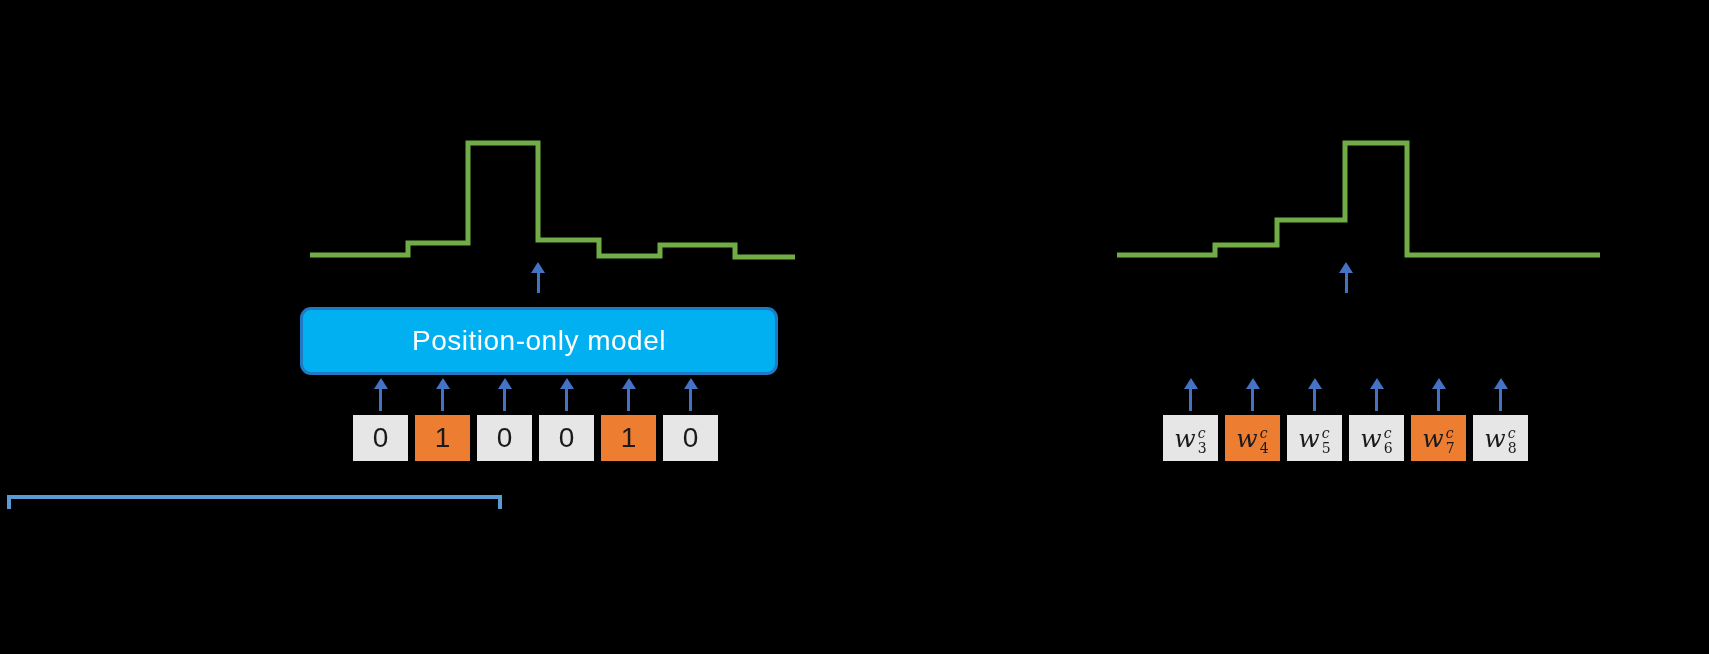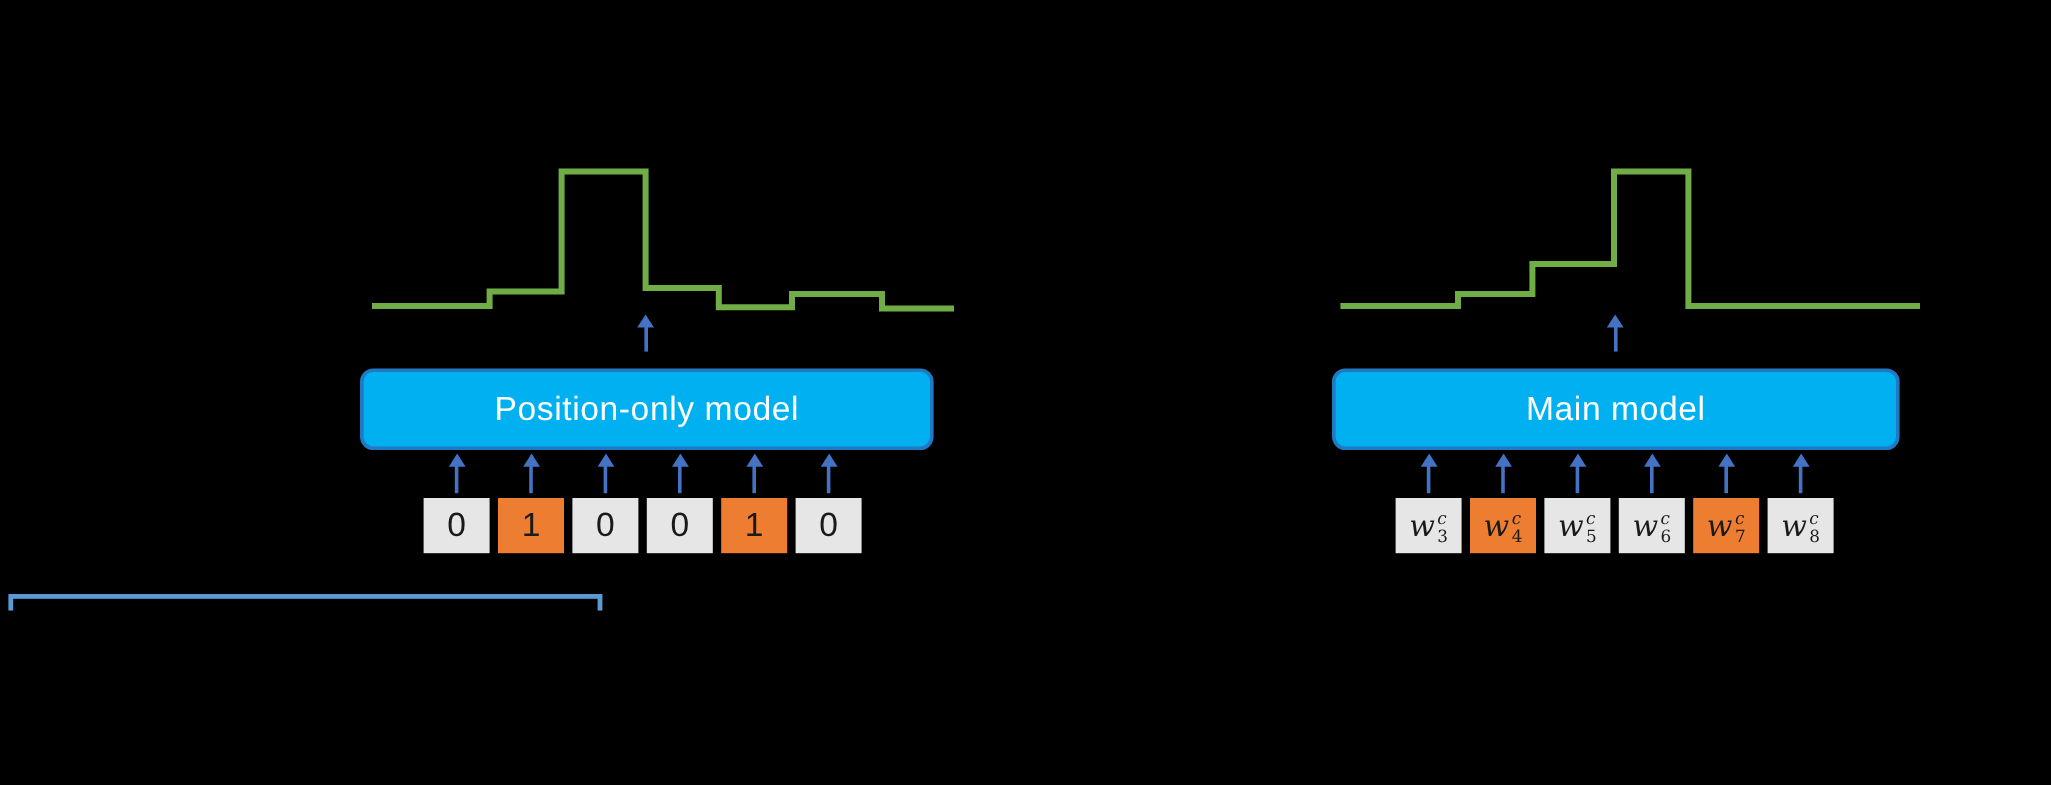--- a/index.html
+++ b/index.html
@@ -84,23 +84,20 @@
     <div class="shaft"></div>
   </div>
   <div class="arrow out-arrow" id="out-arrow-right">
     <div class="head"></div>
     <div class="shaft"></div>
   </div>
 
   <div class="model-box" id="box-left">
     <span class="model-label">Position-only model</span>
   </div>
-  <div class="model-box" id="box-right">
-    <span class="model-label">Main model</span>
-  </div>
 
   <div class="arrow-row" id="arrow-row-left">
     <div class="arrow">
         <div class="head"></div>
         <div class="shaft"></div>
       </div>
     <div class="arrow">
         <div class="head"></div>
         <div class="shaft"></div>
       </div>

